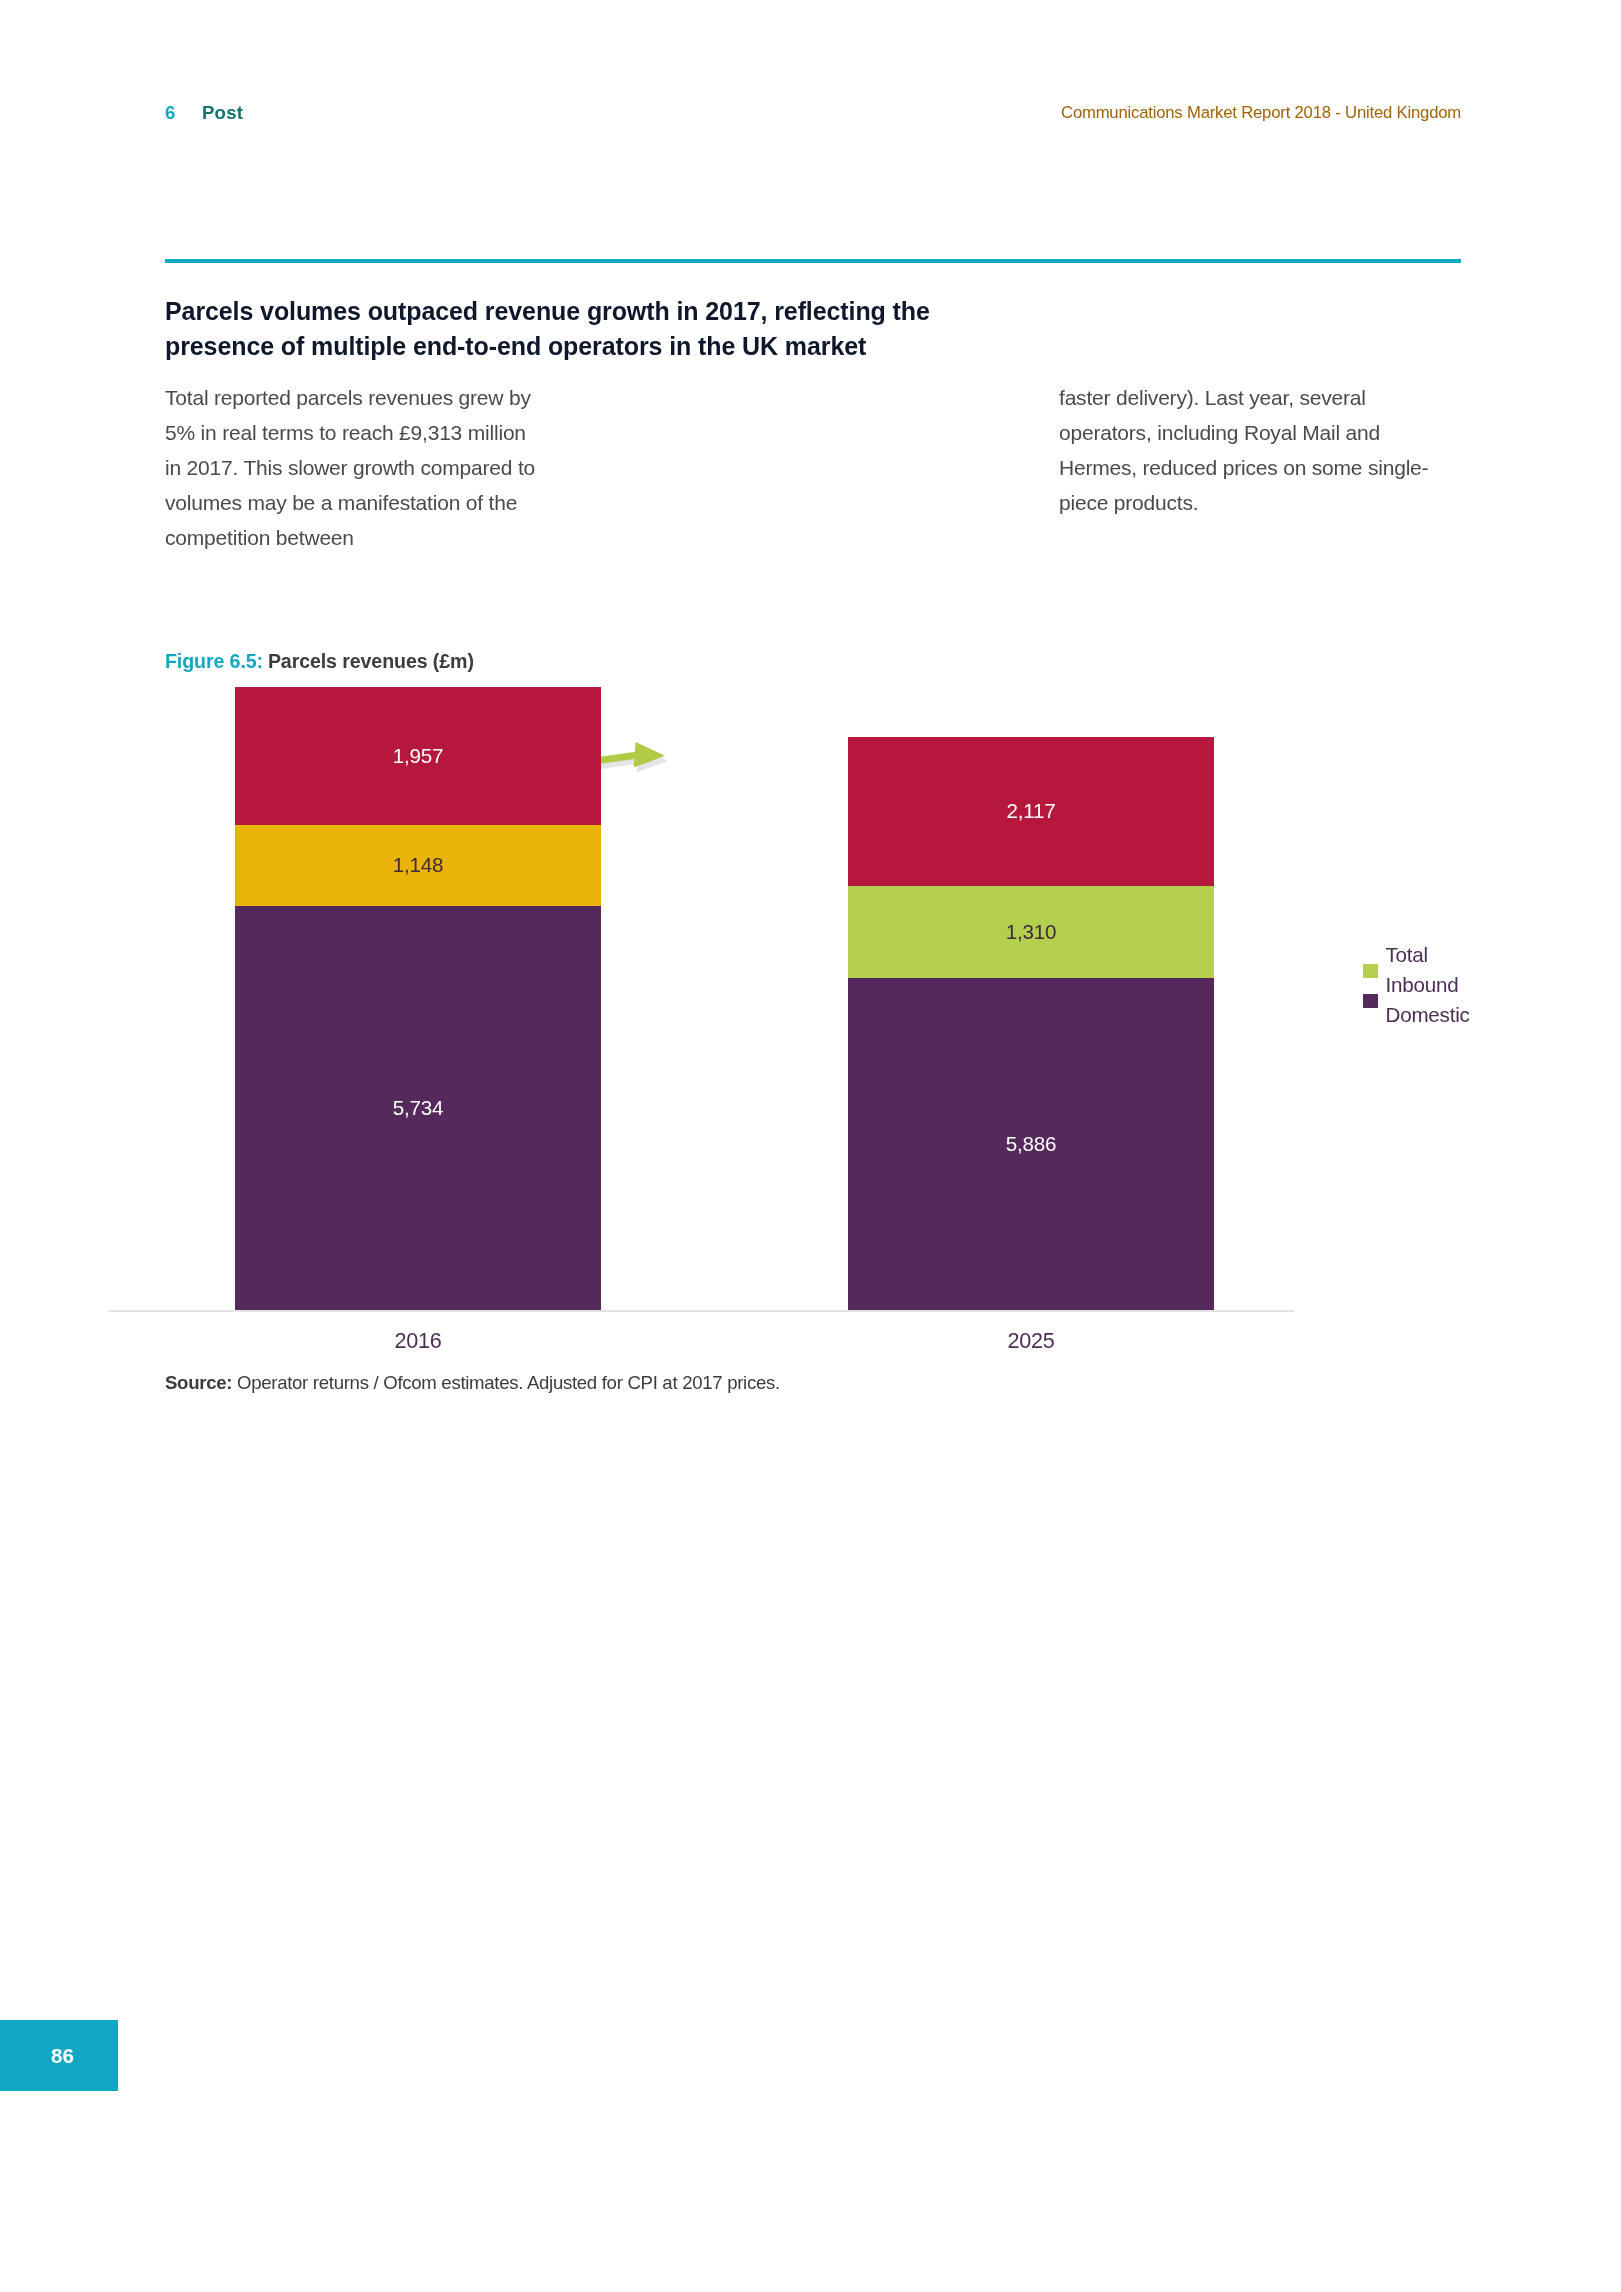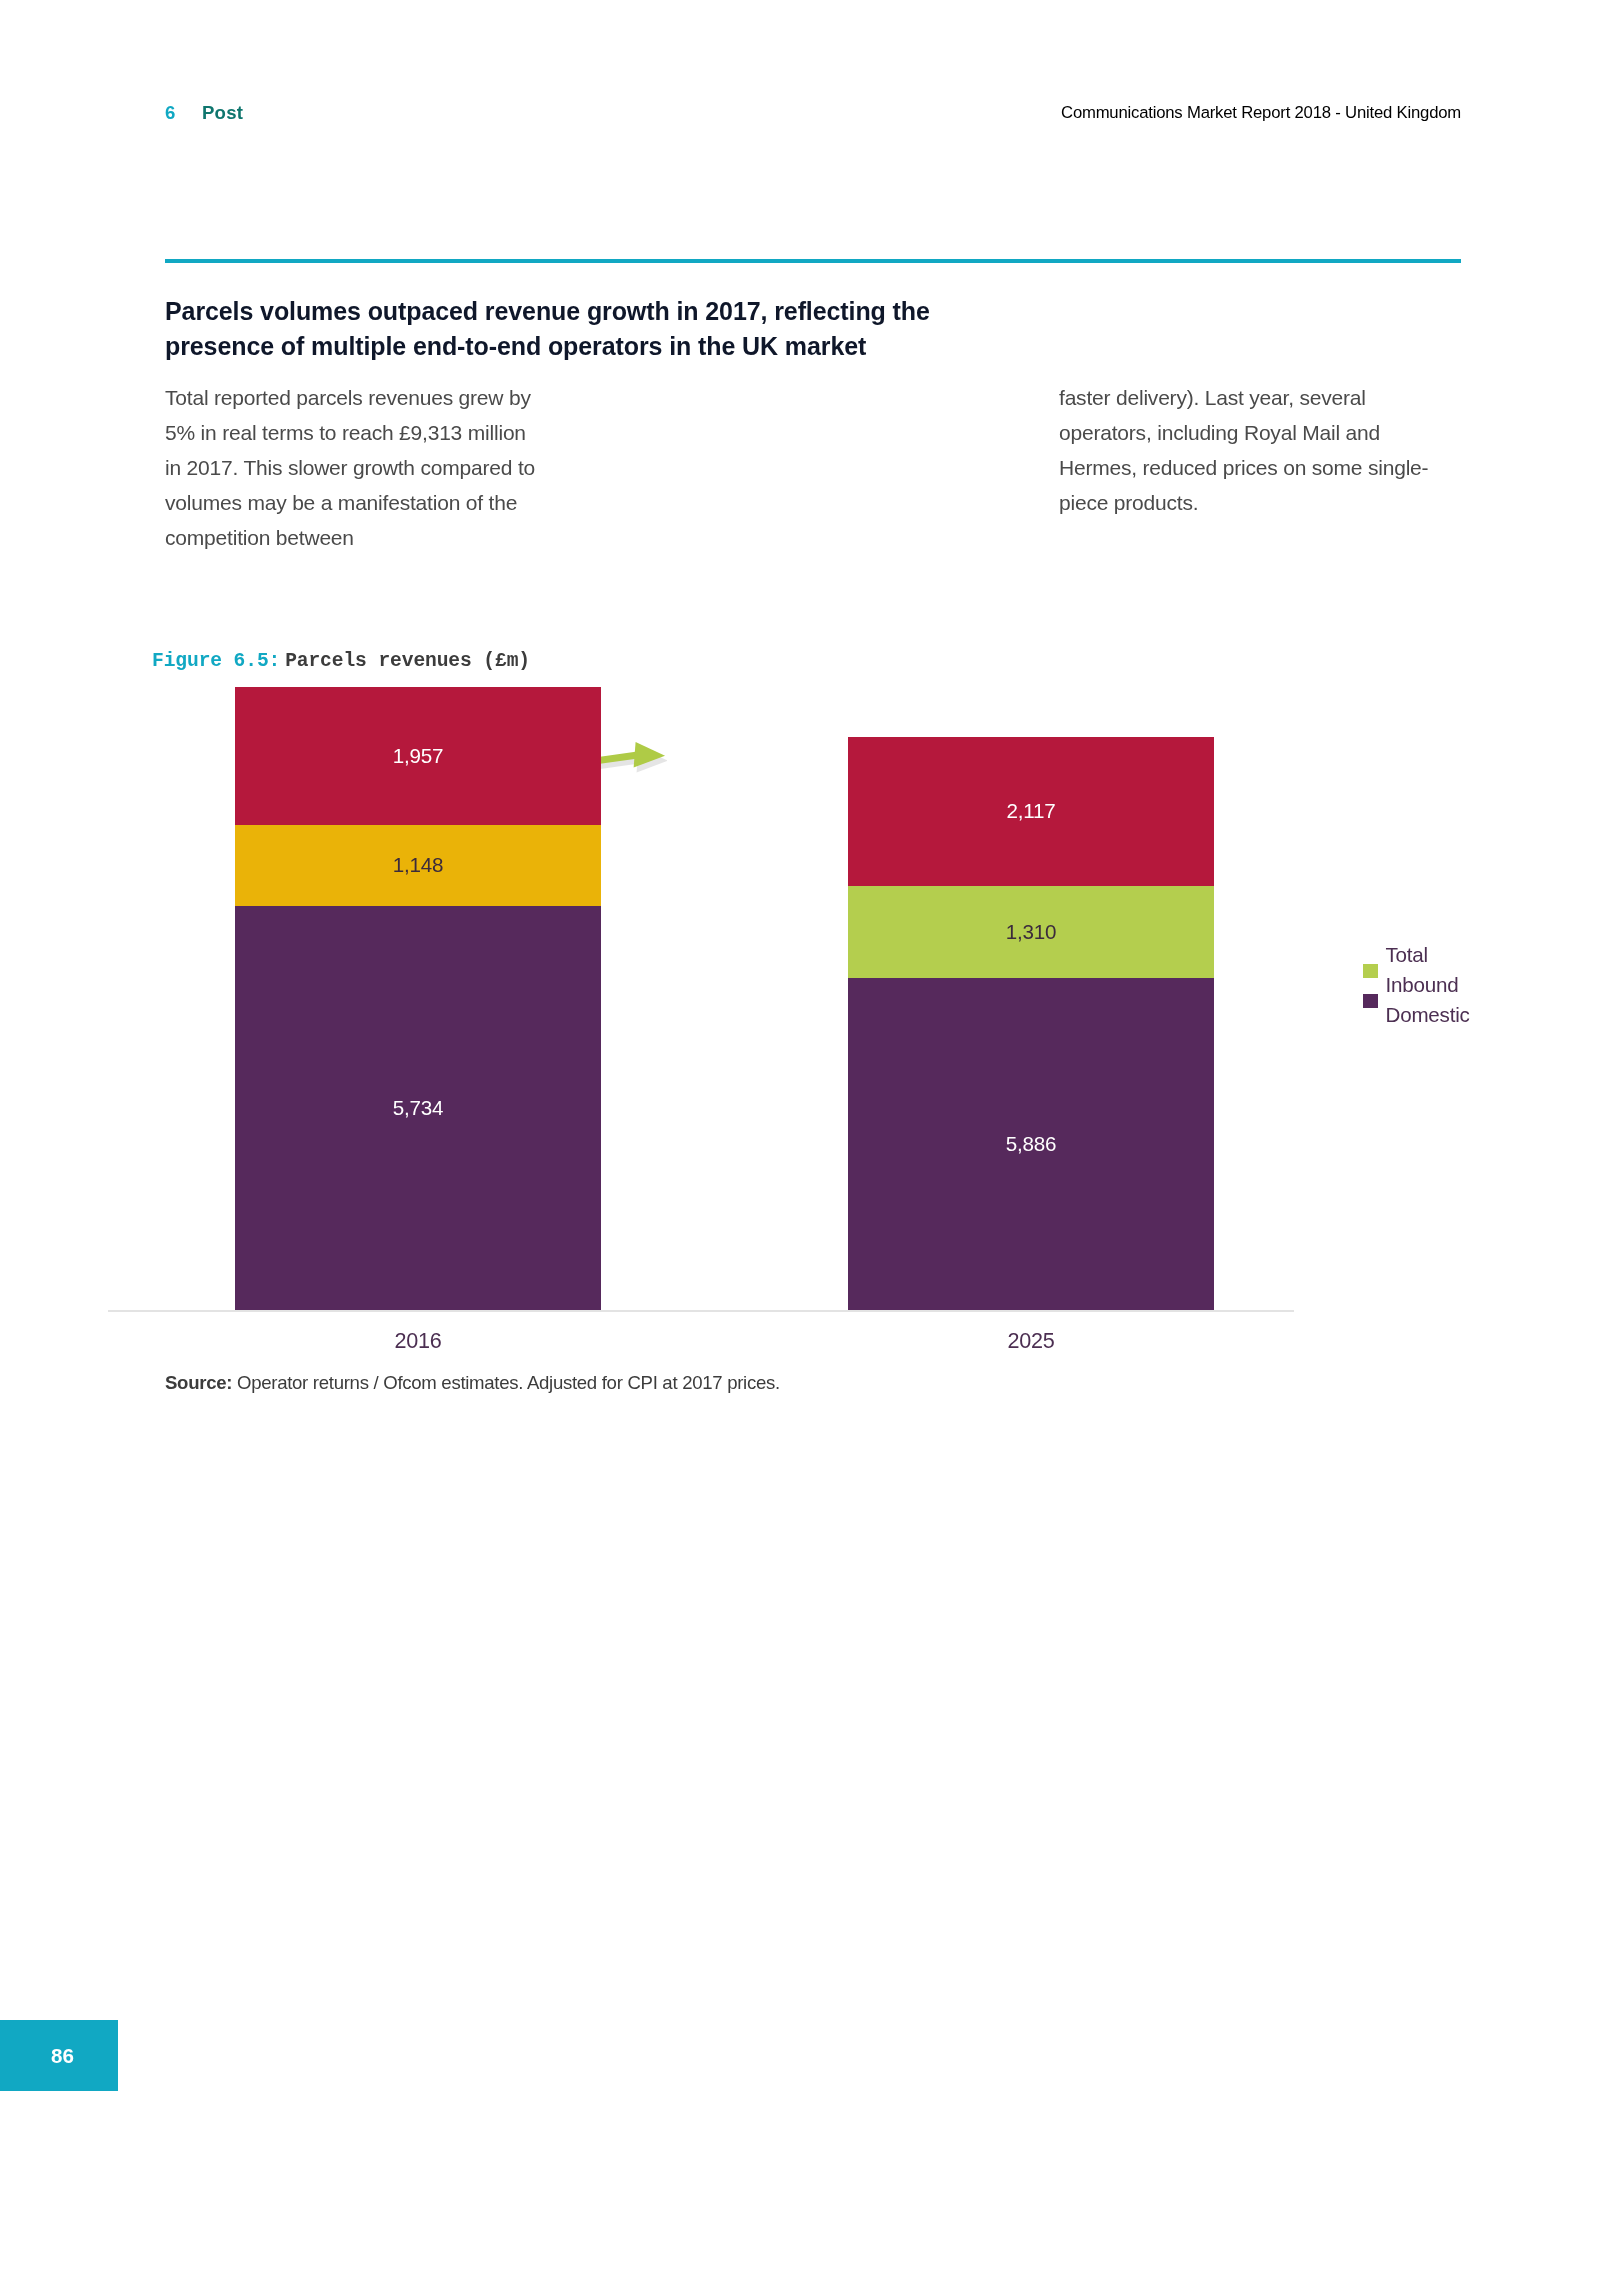--- a/index.html
+++ b/index.html
@@ -43,21 +43,21 @@
     font-size: 18.6px;
     font-weight: bold;
     color: #0f766e;
     letter-spacing: 0.2px;
   }
   .rh-report {
     position: absolute;
     right: 0;
     top: 1px;
     font-size: 16.7px;
-    color: #000000;
+    color: #a16207;
     white-space: nowrap;
     letter-spacing: -0.2px;
   }
 
   
   #top-rule {
     position: absolute;
     left: 165px;
     top: 259px;
     width: 1296px;
@@ -96,26 +96,25 @@
     letter-spacing: -0.2px;
   }
   .body-col p { margin: 0; }
   #body-col-1 { left: 0;     width: 382px; }
   #body-col-2 { left: 443px; width: 392px; }
   #body-col-3 { left: 894px; width: 404px; }
 
   
   #figure-caption {
     position: absolute;
-    left: 152px;
+    left: 165px;
     top: 650px;
     font-size: 19.6px;
     font-weight: bold;
     letter-spacing: -0.1px;
-    font-family: Liberation Mono, monospace;
   }
   #figure-caption .fig-num { color: #11A8C3; }
   #figure-caption .fig-title { color: #3c3c3c; padding-left: 4.9px; }
 
   
   #chart {
     position: absolute;
     left: 108px;
     top: 686px;
     width: 1411px;

